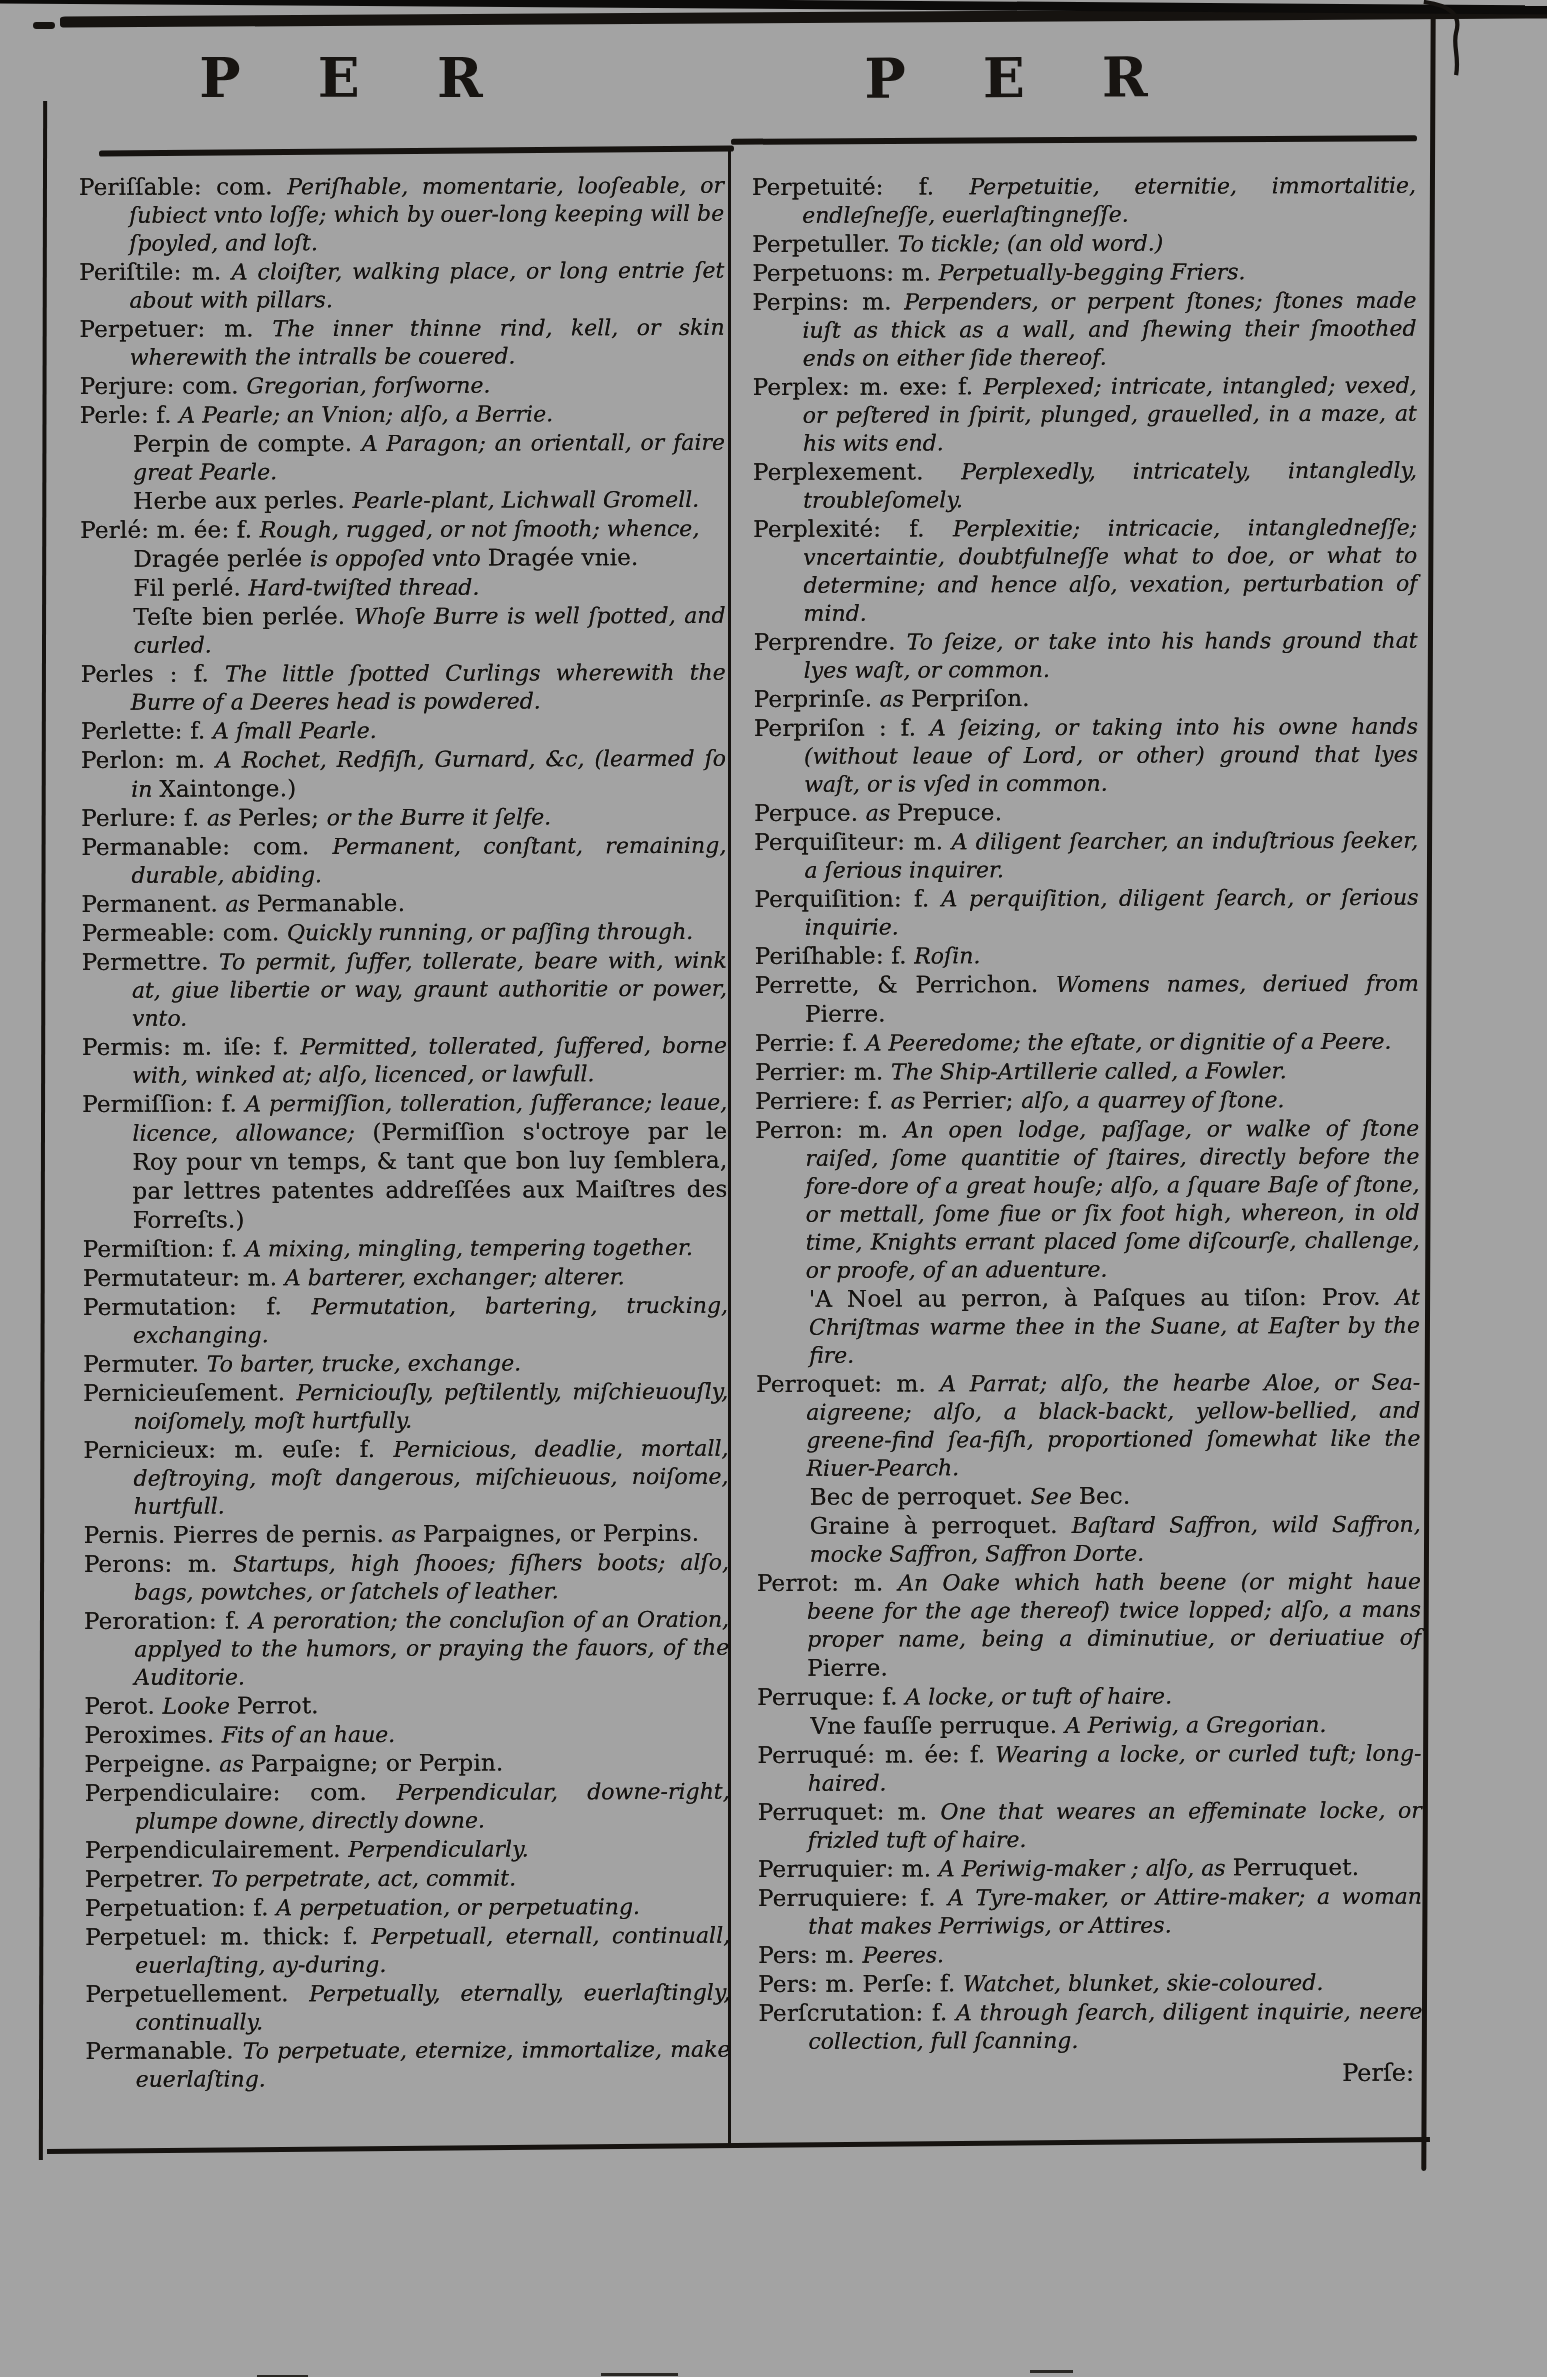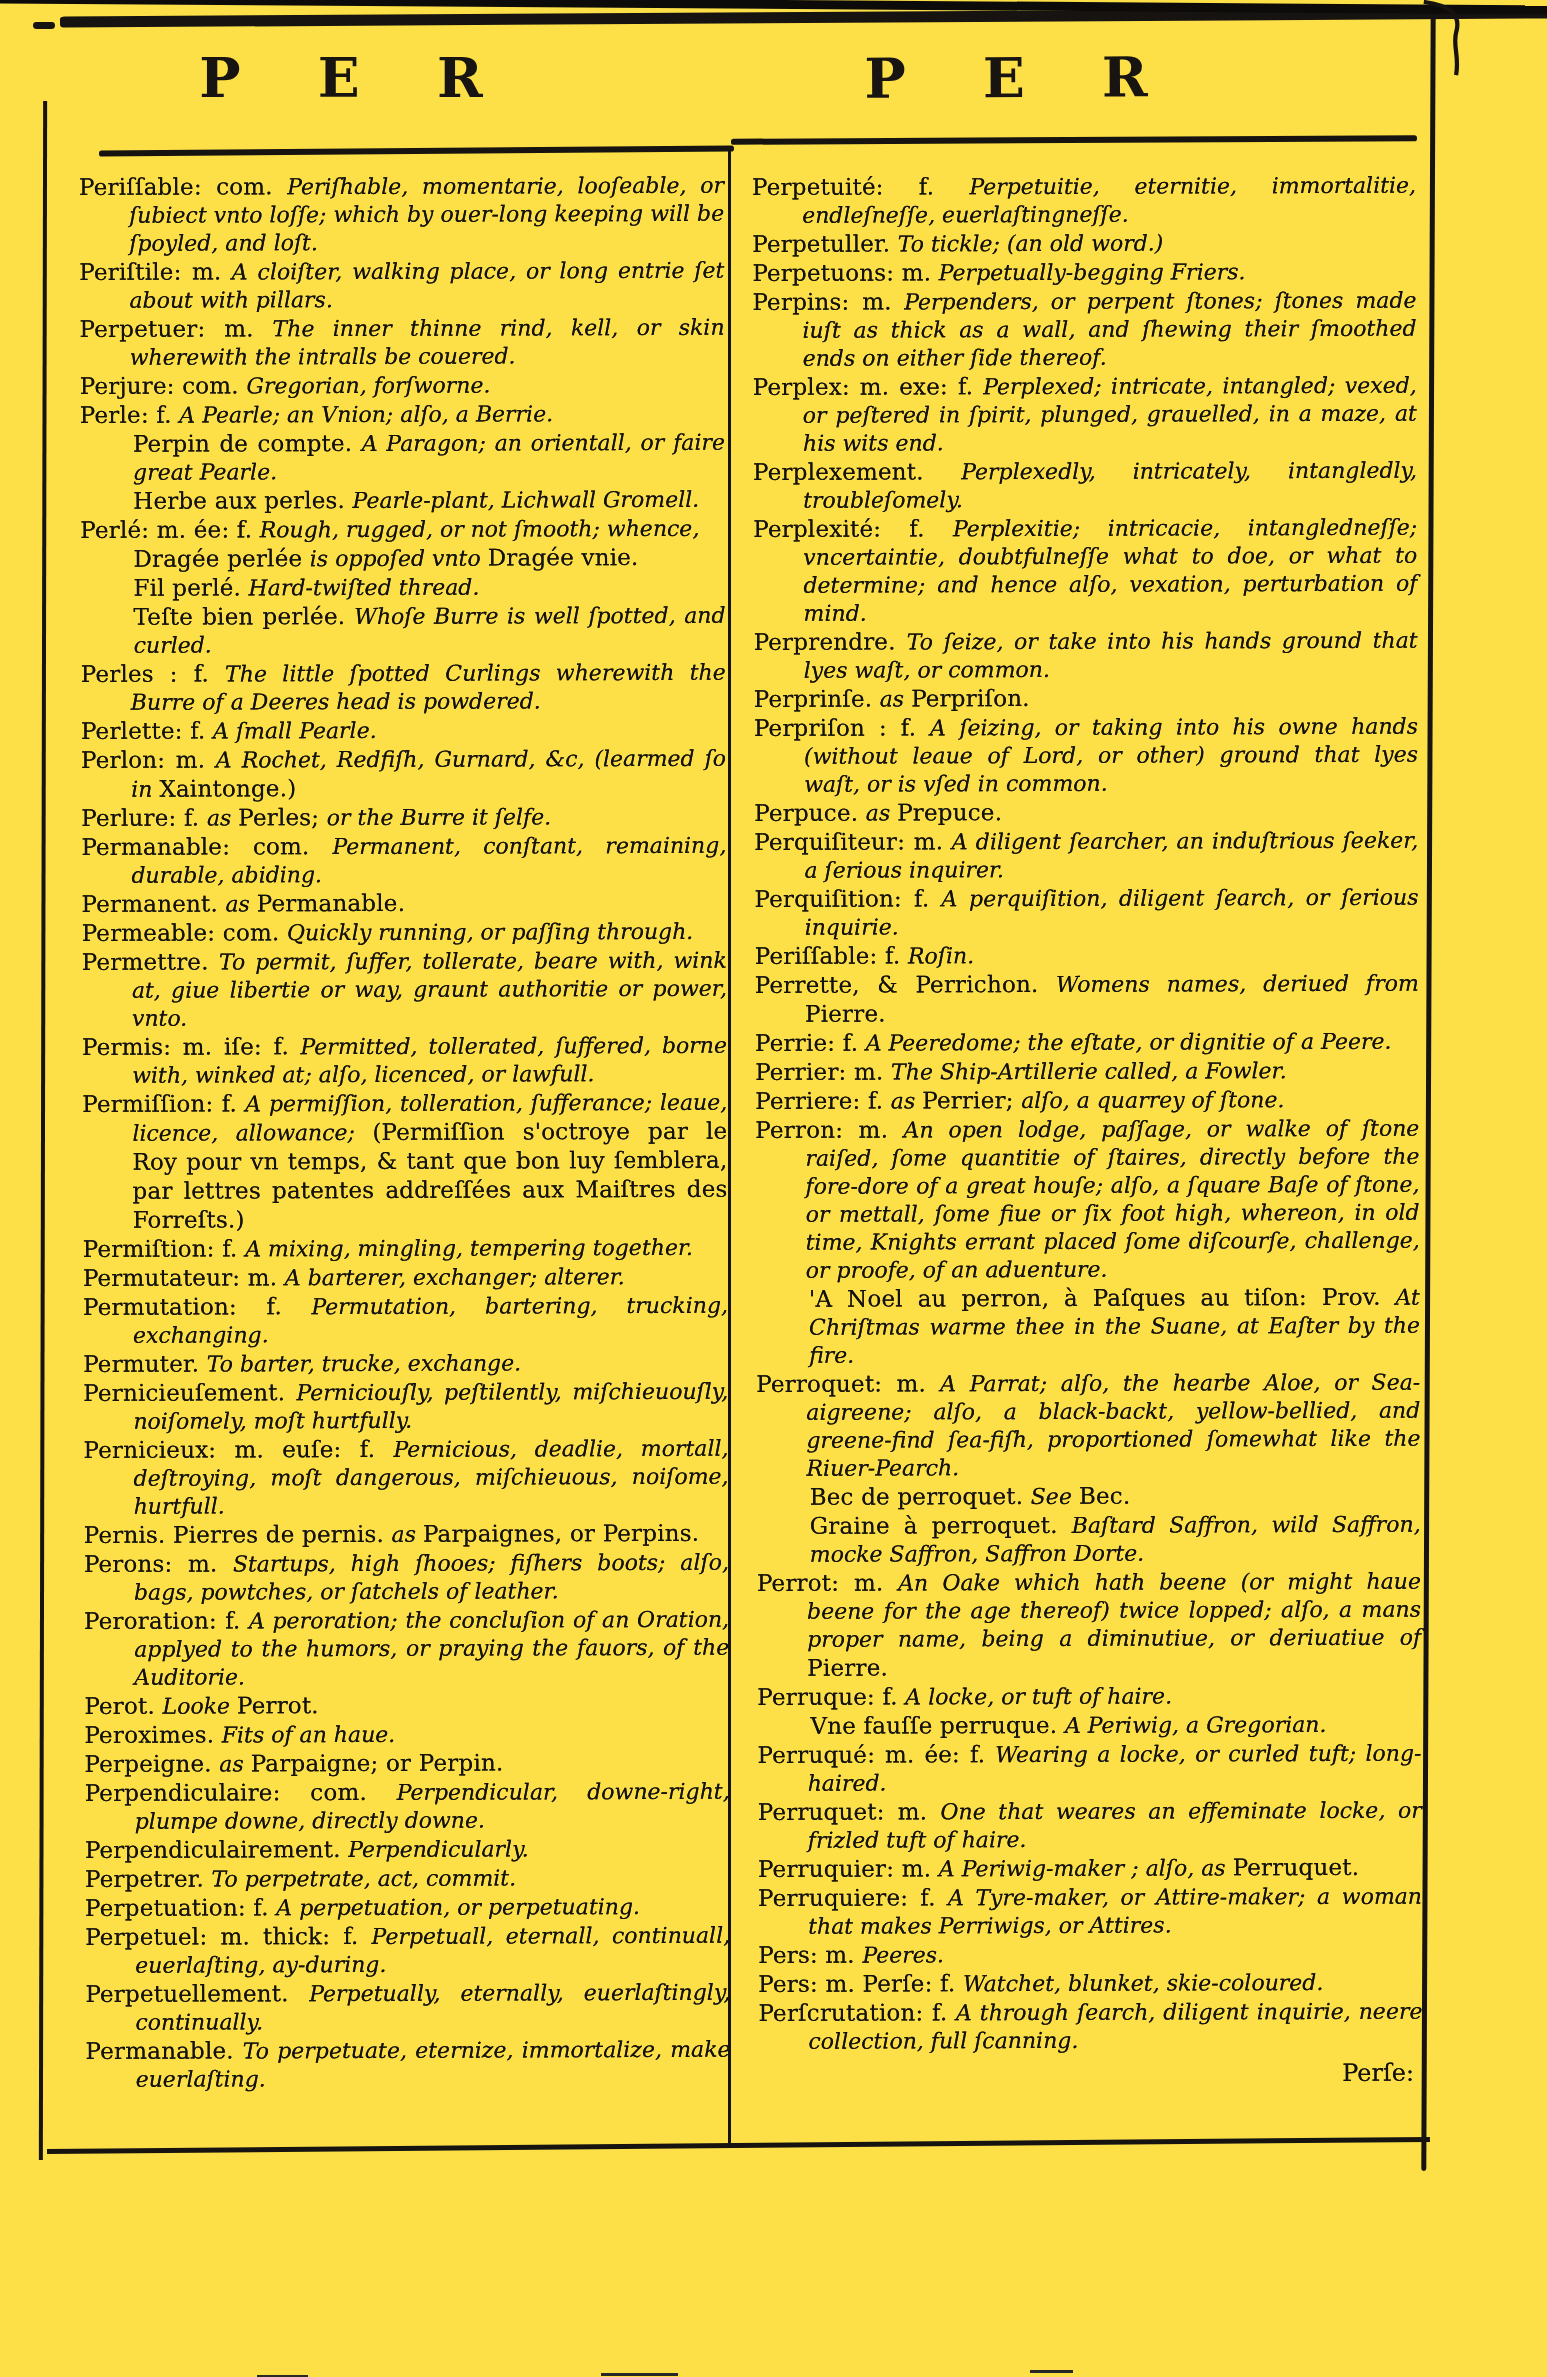--- a/index.html
+++ b/index.html
@@ -1,18 +1,18 @@
 <!DOCTYPE html>
 <html style="font-size:13.7px"><head>
 <meta charset="utf-8">
 <style>
   html,body { margin:0; padding:0; background:#e8e6e0; }
   .page {
     position:relative; width:1548px; height:2377px;
-    background:#fde047; color:#141210; overflow:hidden;
+    background:#a3a3a3; color:#141210; overflow:hidden;
     font-family:"DejaVu Serif", serif;
     text-decoration:underline;
   }
   
   .rule { position:absolute; background:#161310; }
   .top-rule        { left:60px;  top:12px;   width:1493px; height:11px; transform:rotate(-0.35deg); border-radius:5.1px/2.6px; }
   .top-rule-nub    { left:33px;  top:22px;   width:22px;   height:6.9px;  border-radius:3.4px; }
   .header-rule-l   { left:99px; top:148px;  width:635px;  height:6px;  transform:rotate(-0.45deg); border-radius:2.6px; }
   .header-rule-r   { left:731px; top:137px;  width:686px;  height:6px;  transform:rotate(-0.3deg);  border-radius:2.6px; }
   .left-border     { left:41px;  top:101px;  width:4.3px;    height:2059px; transform:rotate(0.12deg); }
@@ -124,21 +124,21 @@
       <div class="entry"><span class="r">Perpins: m. </span><span class="i">Perpenders, or perpent ſtones; ſtones made iuſt as thick as a wall, and ſhewing their ſmoothed ends on either ſide thereof.</span></div>
       <div class="entry"><span class="r">Perplex: m. exe: f. </span><span class="i">Perplexed; intricate, intangled; vexed, or peſtered in ſpirit, plunged, grauelled, in a maze, at his wits end.</span></div>
       <div class="entry"><span class="r">Perplexement. </span><span class="i">Perplexedly, intricately, intangledly, troubleſomely.</span></div>
       <div class="entry"><span class="r">Perplexité: f. </span><span class="i">Perplexitie; intricacie, intangledneſſe; vncertaintie, doubtfulneſſe what to doe, or what to determine; and hence alſo, vexation, perturbation of mind.</span></div>
       <div class="entry"><span class="r">Perprendre. </span><span class="i">To ſeize, or take into his hands ground that lyes waſt, or common.</span></div>
       <div class="entry"><span class="r">Perprinſe. </span><span class="i">as </span><span class="r">Perpriſon.</span></div>
       <div class="entry"><span class="r">Perpriſon : f. </span><span class="i">A ſeizing, or taking into his owne hands (without leaue of Lord, or other) ground that lyes waſt, or is vſed in common.</span></div>
       <div class="entry"><span class="r">Perpuce. </span><span class="i">as </span><span class="r">Prepuce.</span></div>
       <div class="entry"><span class="r">Perquiſiteur: m. </span><span class="i">A diligent ſearcher, an induſtrious ſeeker, a ſerious inquirer.</span></div>
       <div class="entry"><span class="r">Perquiſition: f. </span><span class="i">A perquiſition, diligent ſearch, or ſerious inquirie.</span></div>
-      <div class="entry"><span class="r">Periſſable: f. </span><span class="i">Roſin.</span></div>
+      <div class="entry"><span class="r">Periſhable: f. </span><span class="i">Roſin.</span></div>
       <div class="entry"><span class="r">Perrette, &amp; Perrichon. </span><span class="i">Womens names, deriued from </span><span class="r">Pierre.</span></div>
       <div class="entry"><span class="r">Perrie: f. </span><span class="i">A Peeredome; the eſtate, or dignitie of a Peere.</span></div>
       <div class="entry"><span class="r">Perrier: m. </span><span class="i">The Ship-Artillerie called, a Fowler.</span></div>
       <div class="entry"><span class="r">Perriere: f. </span><span class="i">as </span><span class="r">Perrier; </span><span class="i">alſo, a quarrey of ſtone.</span></div>
       <div class="entry"><span class="r">Perron: m. </span><span class="i">An open lodge, paſſage, or walke of ſtone raiſed, ſome quantitie of ſtaires, directly before the fore-dore of a great houſe; alſo, a ſquare Baſe of ſtone, or mettall, ſome fiue or ſix foot high, whereon, in old time, Knights errant placed ſome diſcourſe, challenge, or proofe, of an aduenture.</span></div>
       <div class="entry sub"><span class="r">'A Noel au perron, à Paſques au tiſon: Prov. </span><span class="i">At Chriſtmas warme thee in the Suane, at Eaſter by the fire.</span></div>
       <div class="entry"><span class="r">Perroquet: m. </span><span class="i">A Parrat; alſo, the hearbe Aloe, or Sea-aigreene; alſo, a black-backt, yellow-bellied, and greene-find ſea-fiſh, proportioned ſomewhat like the Riuer-Pearch.</span></div>
       <div class="entry sub"><span class="r">Bec de perroquet. </span><span class="i">See </span><span class="r">Bec.</span></div>
       <div class="entry sub"><span class="r">Graine à perroquet. </span><span class="i">Baſtard Saffron, wild Saffron, mocke Saffron, Saffron Dorte.</span></div>
       <div class="entry"><span class="r">Perrot: m. </span><span class="i">An Oake which hath beene (or might haue beene for the age thereof) twice lopped; alſo, a mans proper name, being a diminutiue, or deriuatiue of </span><span class="r">Pierre.</span></div>

